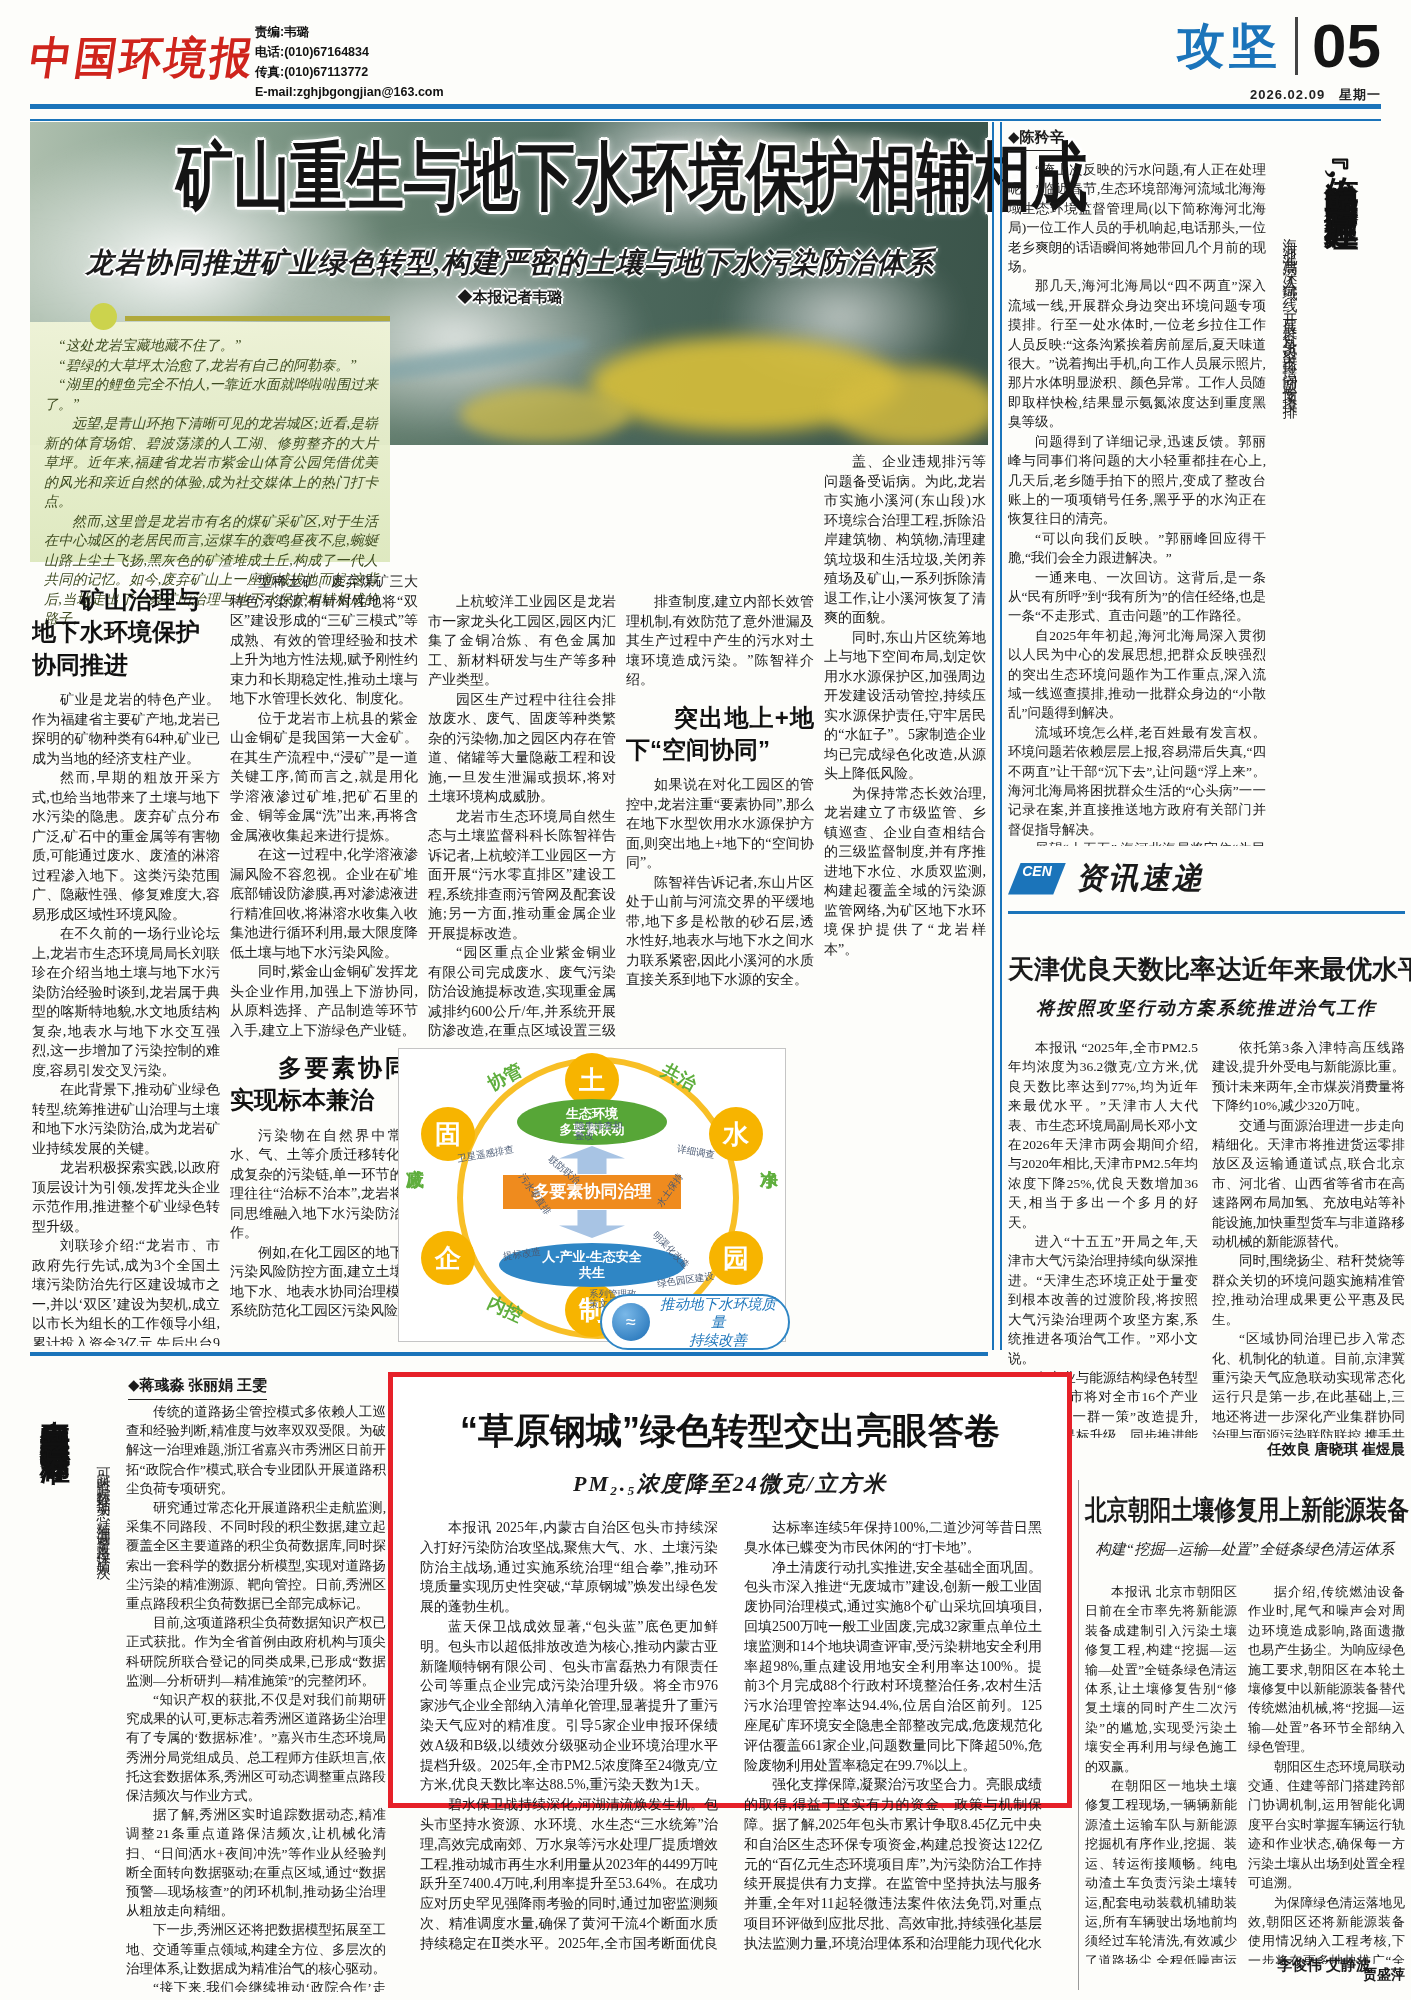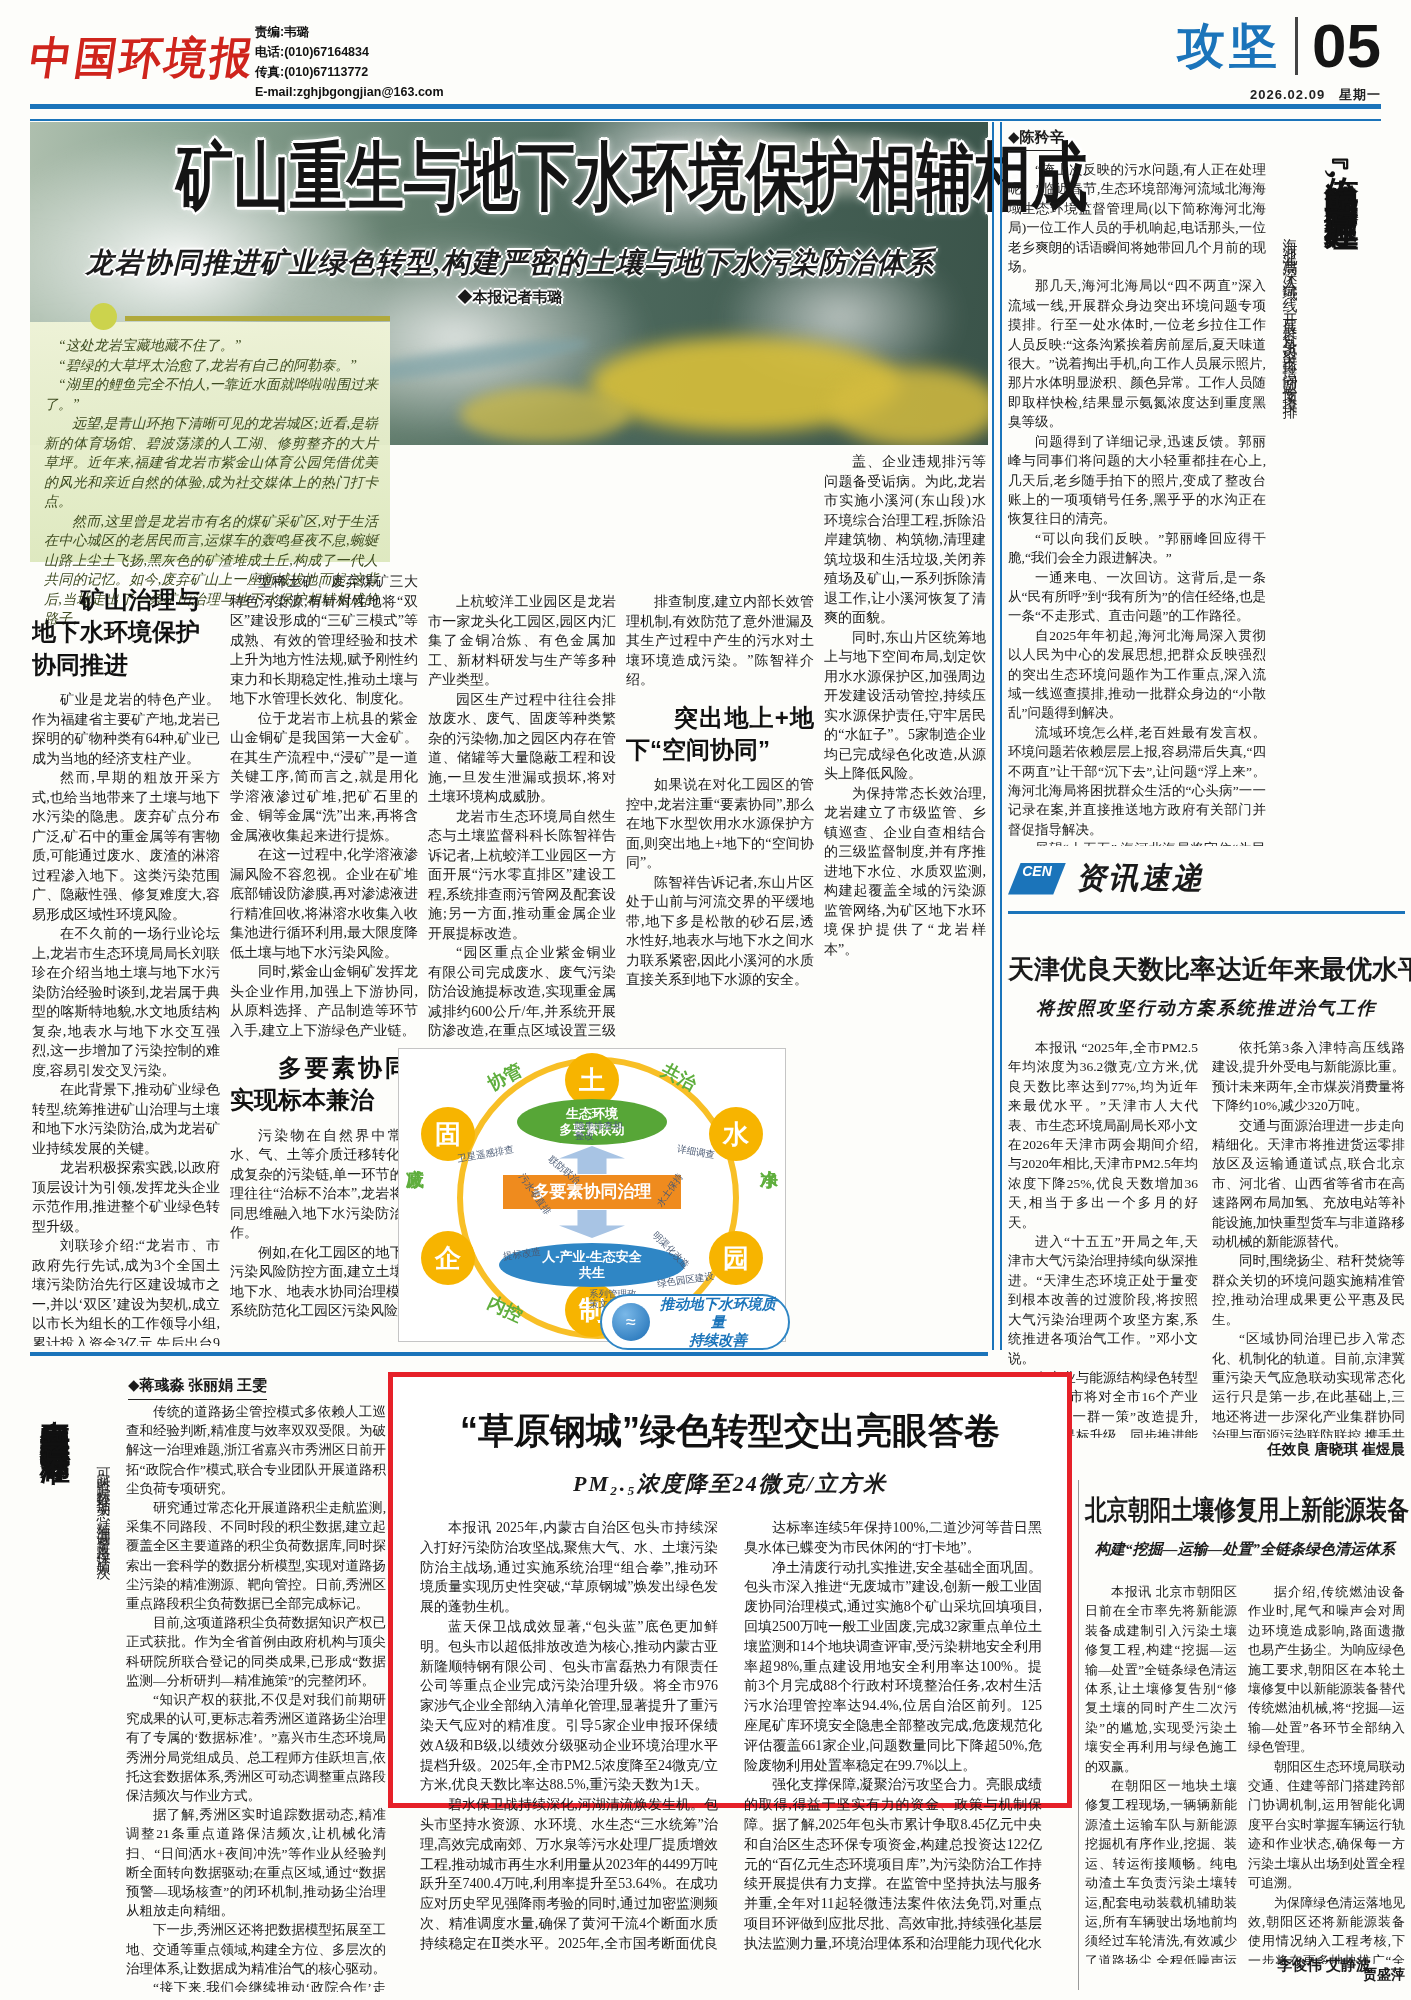--- a/index.html
+++ b/index.html
@@ -95,21 +95,21 @@
   .l5{left:252px;top:136px;transform:rotate(-55deg);}
   .l6{left:248px;top:196px;transform:rotate(45deg);}
   .l7{left:258px;top:226px;transform:rotate(-8deg);}
   .l8{left:146px;top:116px;transform:rotate(40deg);}
   .l9{left:190px;top:240px;width:56px;}
   .badge{position:absolute;left:600px;top:1294px;width:190px;height:56px;box-sizing:border-box;
         border:2px solid #2f86c5;border-radius:28px;background:#fff;display:flex;align-items:center;
         gap:8px;padding:4px 10px;font-family:"Liberation Sans",sans-serif;}
   .badge .drop{width:38px;height:38px;border-radius:50%;background:radial-gradient(circle at 35% 30%,#7ab8e8,#1b6db4);
         color:#fff;font-size:18px;display:flex;align-items:center;justify-content:center;flex:0 0 auto;}
-  .badge .bt{color:#1b74ba;font-style:italic;font-weight:bold;font-size:14.5px;line-height:1.25;text-align:center;}
+  .badge .bt{color:#1b74ba;font-style:italic;font-weight:normal;font-size:14.5px;line-height:1.25;text-align:center;}
   
   .vdiv{position:absolute;left:992px;top:122px;width:6px;height:1228px;
         border-left:2px solid #1b74ba;border-right:2px solid #1b74ba;}
   .hrule-blue{position:absolute;left:30px;top:1352px;width:958px;height:0;border-top:4px solid #1b74ba;}
   
   .hh-byline{position:absolute;left:1008px;top:128px;font-size:15px;font-weight:bold;
         border-bottom:1.5px solid #222;padding-bottom:3px;}
   .hh-body{position:absolute;left:1008px;top:160px;width:258px;height:686px;font-size:13.5px;
         line-height:19.4px;text-align:justify;overflow:hidden;}
   .hh-body p{margin:0;text-indent:2em;}
@@ -131,21 +131,21 @@
         font-weight:bold;font-style:italic;letter-spacing:2px;}
   .ncol{position:absolute;font-size:13.5px;line-height:19.4px;text-align:justify;overflow:hidden;}
   .ncol p{margin:0;text-indent:2em;}
   .tj1{left:1008px;top:1038px;width:190px;height:400px;}
   .tj2{left:1212px;top:1038px;width:193px;height:400px;}
   .tj-by{position:absolute;left:1008px;top:1440px;width:397px;text-align:right;font-weight:bold;font-size:14.5px;}
   .bj-head{position:absolute;left:1085px;top:1492px;width:326px;font-family:"Liberation Sans",sans-serif;
         font-weight:900;font-size:27px;white-space:nowrap;}
   .bj-head span{display:inline-block;transform:scaleX(.8);transform-origin:left;}
   .bj-deck{position:absolute;left:1085px;top:1540px;width:320px;text-align:center;font-size:15px;
-        font-weight:bold;font-style:italic;}
+        font-weight:normal;font-style:italic;}
   .bj1{left:1085px;top:1582px;width:152px;height:382px;font-size:13px;}
   .bj2{left:1248px;top:1582px;width:157px;height:382px;font-size:13px;}
   .bj-by{position:absolute;left:1248px;top:1966px;width:157px;text-align:right;font-weight:bold;font-size:14px;}
   .bj-div{position:absolute;left:1078px;top:1480px;height:510px;border-left:1px solid #999;}
   
   .jx-byline{position:absolute;left:128px;top:1376px;font-size:15px;font-weight:bold;
         border-bottom:1.5px solid #222;padding-bottom:4px;}
   .jx-vhead{position:absolute;left:34px;top:1396px;height:600px;writing-mode:vertical-rl;
         font-size:30px;font-weight:900;letter-spacing:2px;color:#111;}
   .jx-vdeck{position:absolute;left:94px;top:1456px;height:470px;writing-mode:vertical-rl;

